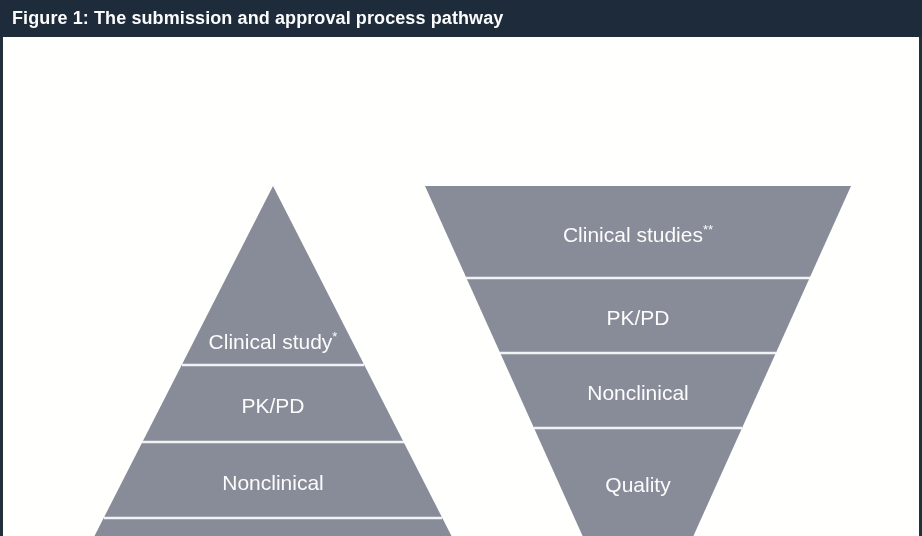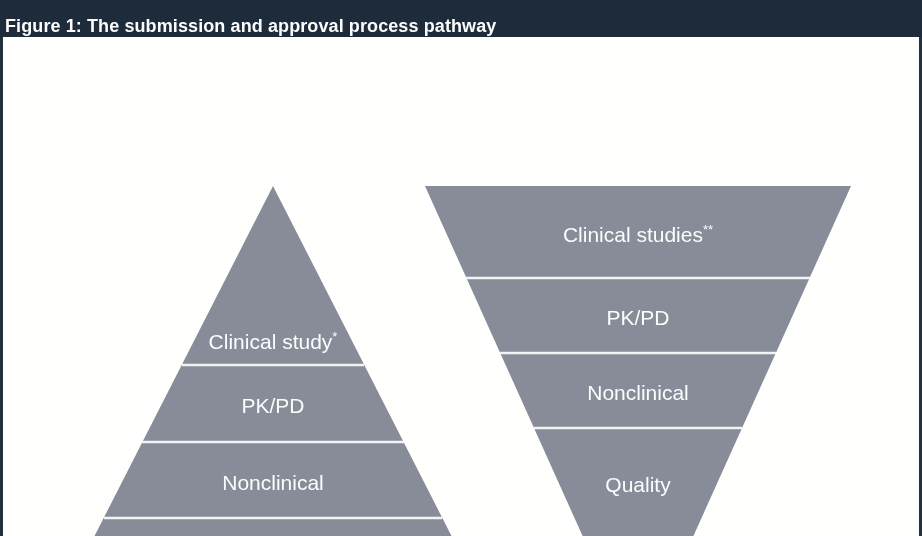--- a/index.html
+++ b/index.html
@@ -16,22 +16,22 @@
     width: 922px; height: 536px;
     overflow: hidden;
     background: var(--canvas-bg);
     font-family: "Liberation Sans", sans-serif;
   }
   .page { width: 922px; height: 536px; position: relative; }
 
   .figure-header {
     width: 922px; height: 37px;
     background: var(--header-bg);
-    display: flex; align-items: flex-end;
-    padding-left: 5px;
+    display: flex; align-items: center;
+    padding-left: 12px;
   }
   .figure-title {
     color: var(--header-text);
     font-size: 18px;
     font-weight: bold;
     letter-spacing: 0.1px;
     white-space: nowrap;
   }
 
   .figure-canvas {

